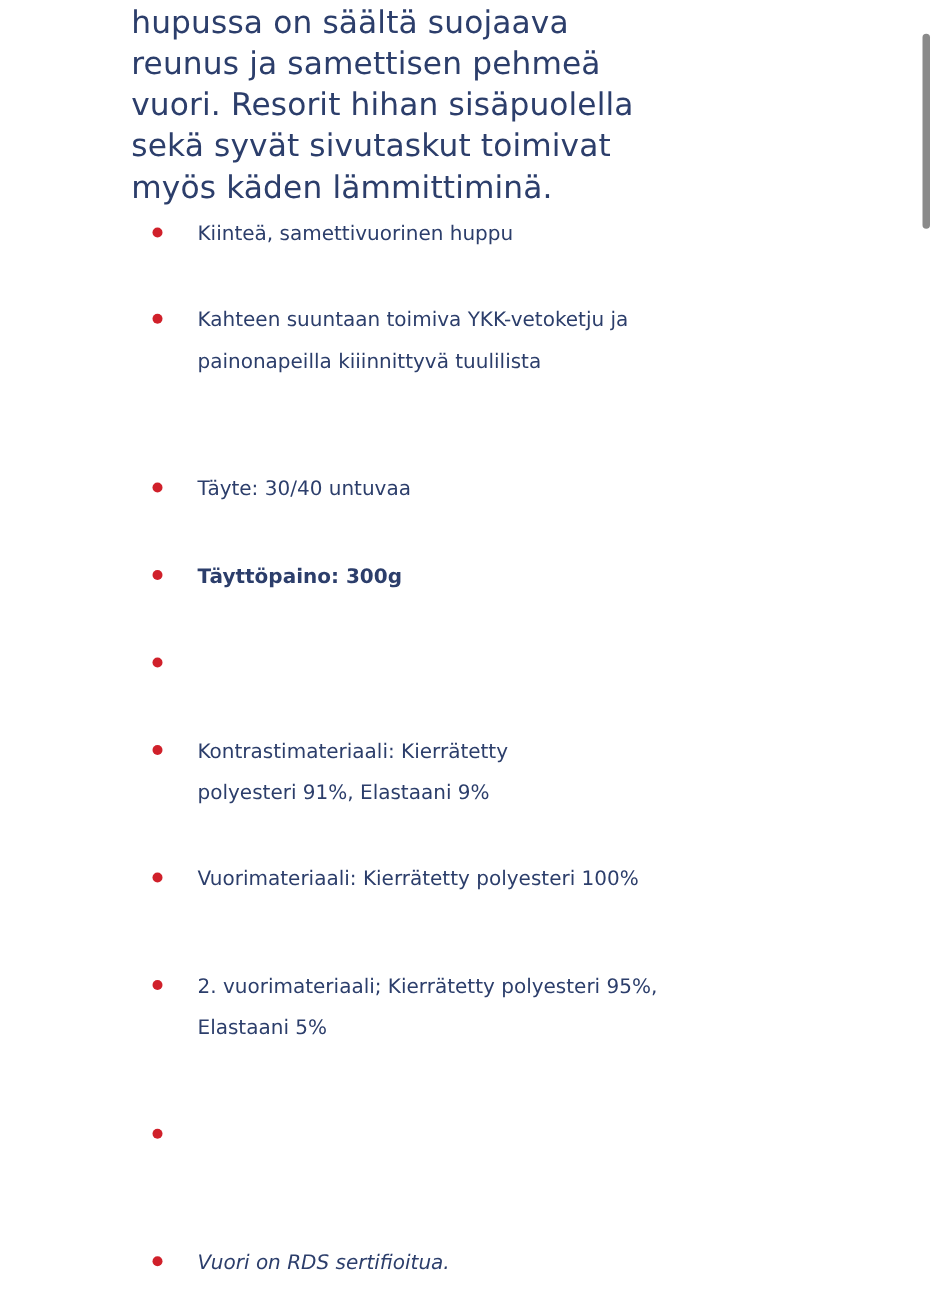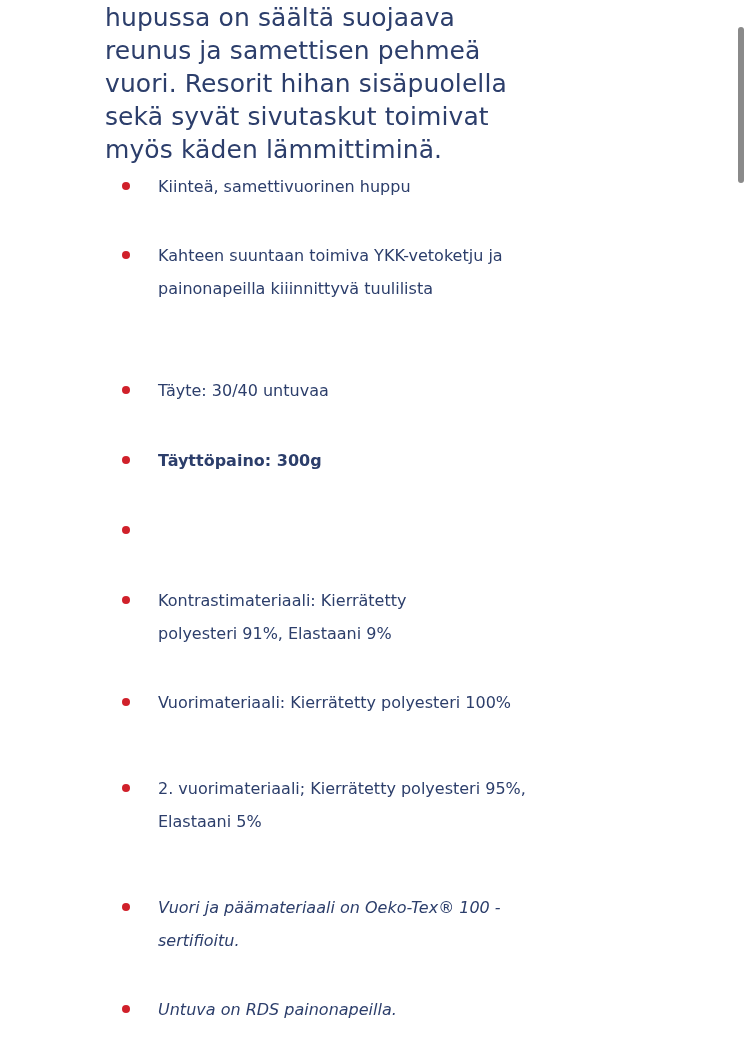--- a/index.html
+++ b/index.html
@@ -65,21 +65,20 @@
   <li style="top:686px;">
     <span class="bullet" style="background: rgb(208, 32, 42);"></span>
     <span class="text" style="width:380px;">Vuorimateriaali: Kierrätetty polyesteri 100%</span>
   </li>
   <li style="top:772px;">
     <span class="bullet" style="background: rgb(208, 32, 42);"></span>
     <span class="text" style="width:390px;">2. vuorimateriaali; Kierrätetty polyesteri 95%, Elastaani 5%</span>
   </li>
   <li class="italic" style="top:891px;">
     <span class="bullet" style="background: rgb(208, 32, 42);"></span>
-    <span class="text" style="width:400px;">Vuori ja päämateriaali on Oeko-Tex® 100 -sertifioitu.</span>
   </li>
   <li class="italic" style="top:993px;">
     <span class="bullet" style="background: rgb(208, 32, 42);"></span>
-    <span class="text">Untuva on RDS painonapeilla.</span>
+    <span class="text">Vuori on RDS sertifioitua.</span>
   </li>
 </ul>
 
 <div class="scrollbar" style="background: rgb(138, 138, 138);"></div>
 
 </body></html>

